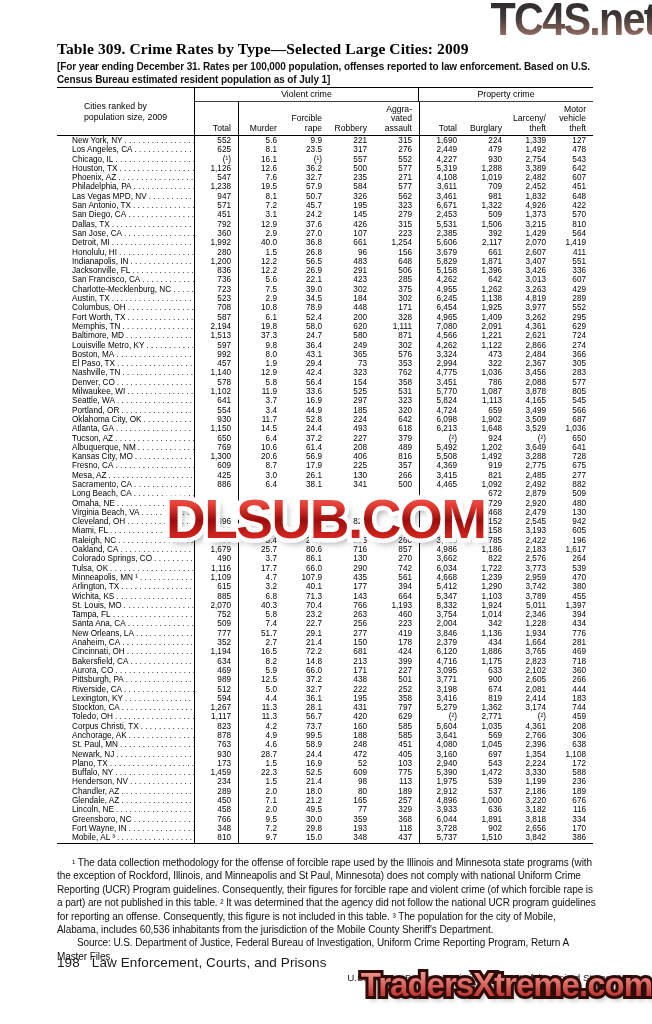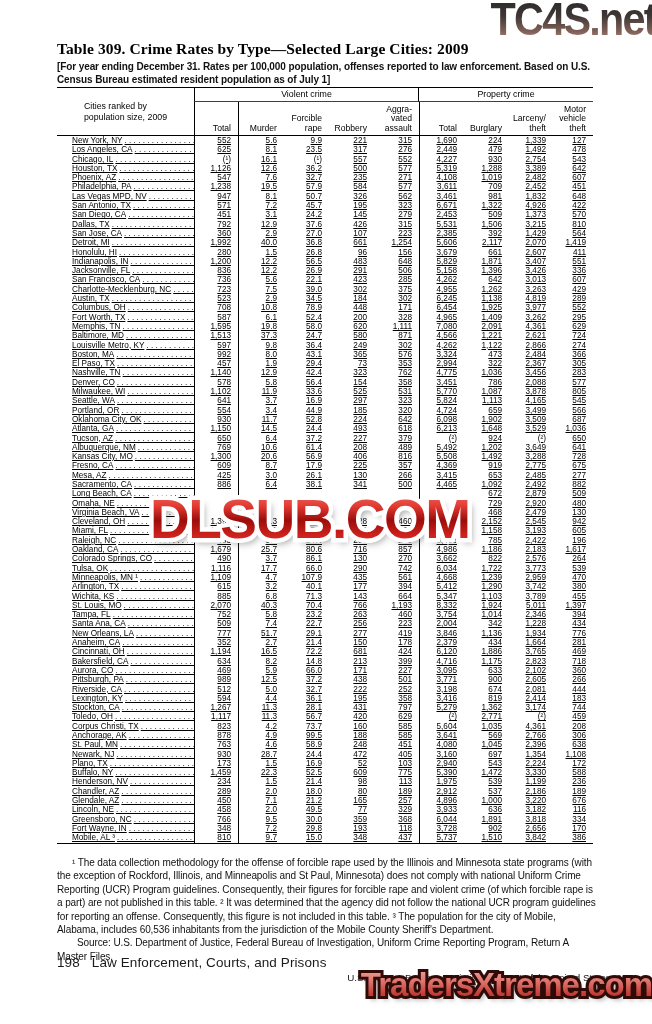--- a/index.html
+++ b/index.html
@@ -39,21 +39,21 @@
   }
   .h-violent{grid-column:2/7;border-left:1px solid #000;border-right:1px solid #000;}
   .h-property{grid-column:7/11;}
   .h-sub{
     grid-row:2;display:flex;align-items:flex-end;justify-content:flex-end;
     text-align:right;white-space:pre-line;
     font-size:8.6px;line-height:9.4px;padding:0 7px 2px 0;overflow:hidden;
   }
   .h-sub.b-lr{border-left:1px solid #000;border-right:1px solid #000;}
   .h-sub.b-l{border-left:1px solid #000;}
-  .tbody{border-bottom:1.5px solid #000;text-decoration:underline;}
+  .tbody{border-bottom:1.5px solid #000;}
   .trow{
     display:grid;
     grid-template-columns:137px 45px 45px 45px 45px 45px 45px 45px 44px 40px;
     height:9.31px;
   }
   .cell{
     font-size:8.2px;line-height:9.31px;overflow:hidden;white-space:nowrap;
   }
   .trow .cell:nth-child(2){border-left:1px solid #000;border-right:1px solid #000;}
   .trow .cell:nth-child(7){border-left:1px solid #000;}
@@ -80,21 +80,21 @@
     font-size:9.8px;color:#222;
   }
   
   .wm{position:absolute;font-weight:bold;white-space:nowrap;z-index:9;pointer-events:none;}
   .wm-top{
     top:-9px;right:-4px;font-size:47px;letter-spacing:-2px;
     transform:scaleX(0.88);transform-origin:top right;opacity:0.95;
     background:linear-gradient(180deg,#1d1d1d 8%,#332c2a 45%,#7b594f 74%,#bf9f94 100%);
     -webkit-background-clip:text;background-clip:text;color:transparent;
   }
-  .wm-mid{left:150px;top:487px;font-size:55px;letter-spacing:-1.5px;}
+  .wm-mid{left:166px;top:487px;font-size:55px;letter-spacing:-1.5px;}
   .wm-bot{right:0px;top:966px;font-size:33px;letter-spacing:-1px;}
   .wm-stroke{
     position:relative;display:inline-block;color:#b01511;
     -webkit-text-stroke:9px #ffffff;
     text-shadow:4px 5px 7px rgba(80,80,80,0.55);
   }
   .wm-bot .wm-stroke{
     -webkit-text-stroke:6px #2f0b08;
     text-shadow:3px 4px 5px rgba(100,100,100,0.6);
   }
@@ -437,21 +437,21 @@
         <div class="cell num">4,965</div>
         <div class="cell num">1,409</div>
         <div class="cell num">3,262</div>
         <div class="cell num">295</div>
       </div>
       <div class="trow">
         <div class="cell city">
           <span class="nm">Memphis, TN</span>
           <span class="ld"></span>
         </div>
-        <div class="cell num">1,595</div>
+        <div class="cell num">2,194</div>
         <div class="cell num">19.8</div>
         <div class="cell num">58.0</div>
         <div class="cell num">620</div>
         <div class="cell num">1,111</div>
         <div class="cell num">7,080</div>
         <div class="cell num">2,091</div>
         <div class="cell num">4,361</div>
         <div class="cell num">629</div>
       </div>
       <div class="trow">
@@ -683,21 +683,21 @@
         <div class="cell city">
           <span class="nm">Mesa, AZ</span>
           <span class="ld"></span>
         </div>
         <div class="cell num">425</div>
         <div class="cell num">3.0</div>
         <div class="cell num">26.1</div>
         <div class="cell num">130</div>
         <div class="cell num">266</div>
         <div class="cell num">3,415</div>
-        <div class="cell num">653</div>
+        <div class="cell num">821</div>
         <div class="cell num">2,485</div>
         <div class="cell num">277</div>
       </div>
       <div class="trow">
         <div class="cell city">
           <span class="nm">Sacramento, CA</span>
           <span class="ld"></span>
         </div>
         <div class="cell num">886</div>
         <div class="cell num">6.4</div>

